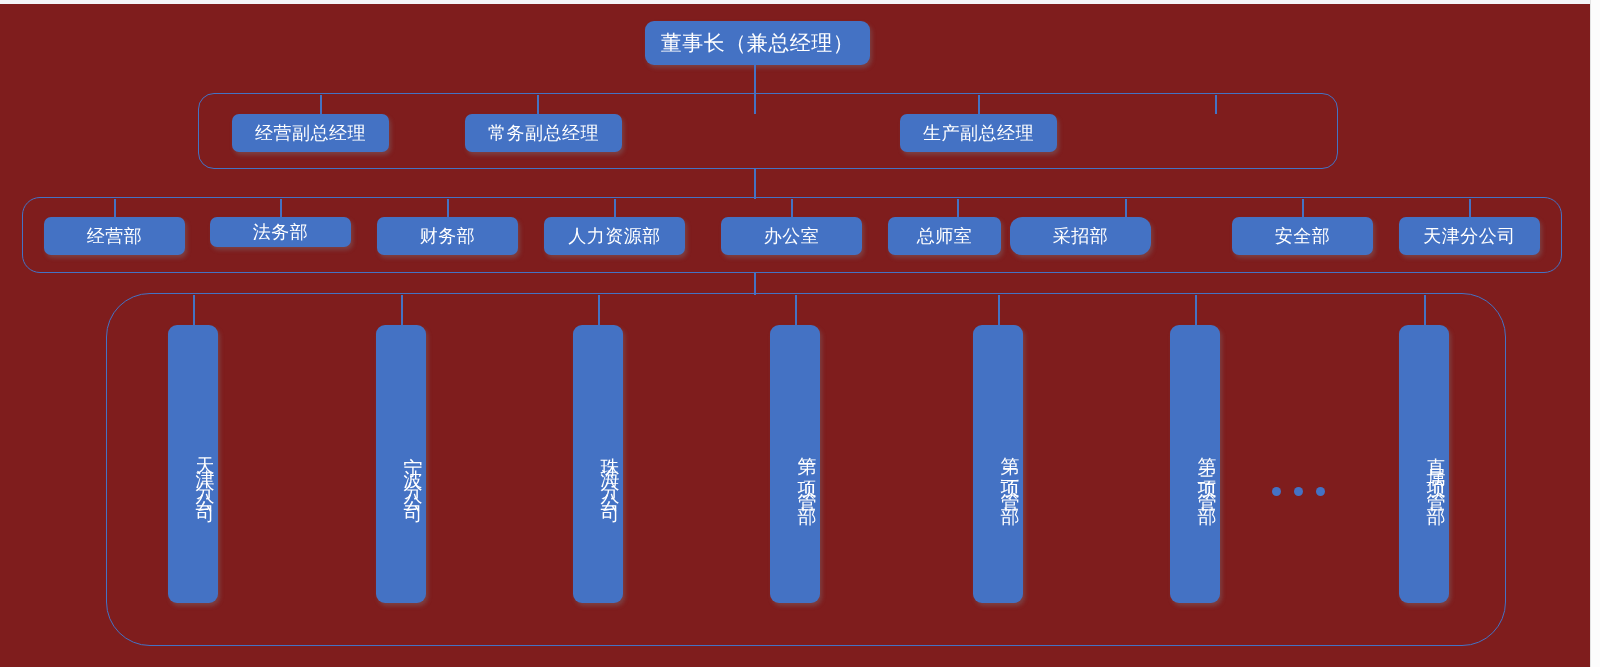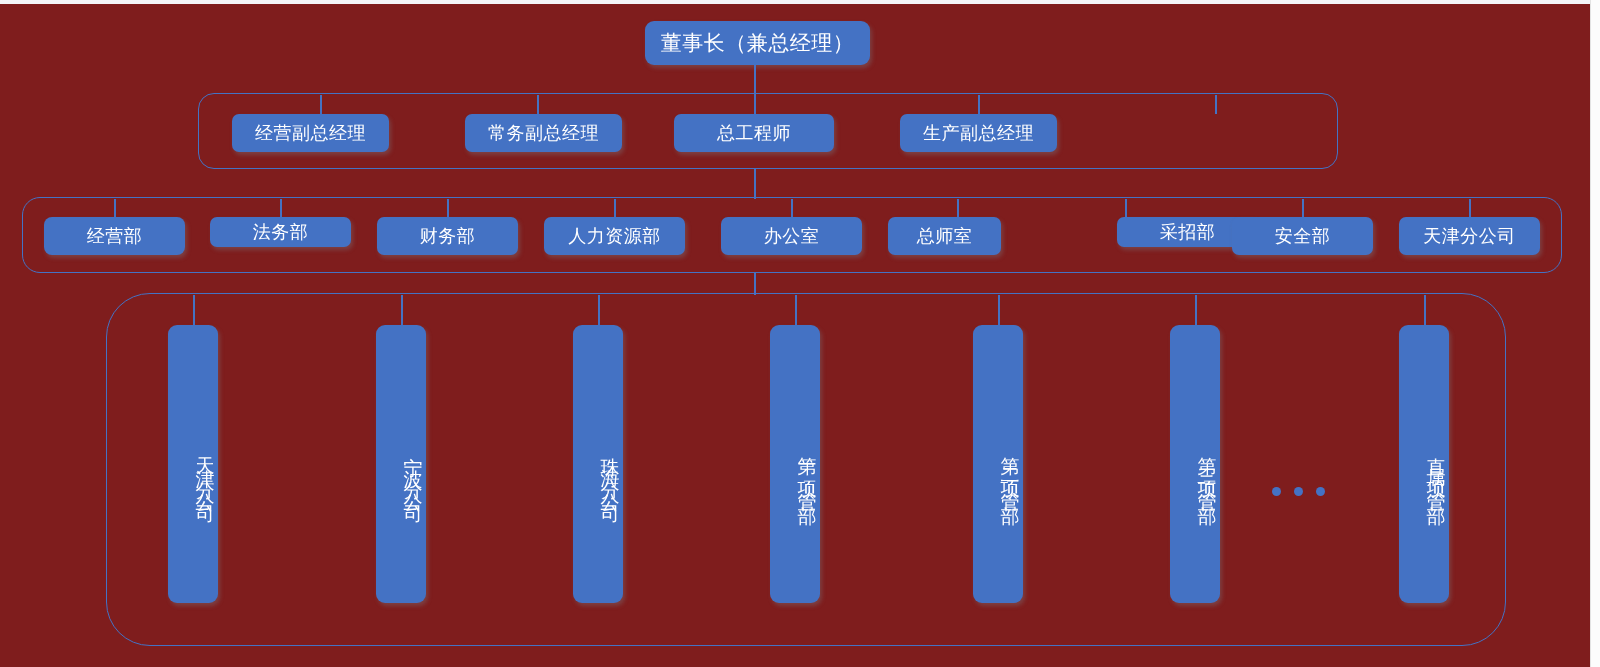--- a/index.html
+++ b/index.html
@@ -125,60 +125,57 @@
   <div class="vline" style="left:754px; top:95px; height:19px;"></div>
   <div class="vline" style="left:978px; top:95px; height:19px;"></div>
   <div class="vline" style="left:1215px; top:95px; height:19px;"></div>
 
   <div class="node exec" style="left:232px; top:114px; width:157px; height:38px;">
     <span class="label">经营副总经理</span>
   </div>
   <div class="node exec" style="left:448px; top:114px; width:157px; height:38px;margin-left:17px;">
     <span class="label">常务副总经理</span>
   </div>
-  <div class="node exec" style="left:674px; top:114px; width:160px; height:38px;">
-    <span class="label">总工程师</span>
-  </div>
   <div class="node exec" style="left:900px; top:114px; width:157px; height:38px;">
     <span class="label">生产副总经理</span>
   </div>
 
   <div class="vline" style="left:754px; top:169px; height:30px;"></div>
 
   <div class="group-box group-row3" style="left:22px; top:197px; width:1540px; height:76px;"></div>
 
   <div class="vline" style="left:114px; top:199px; height:18px;"></div>
   <div class="vline" style="left:280px; top:199px; height:18px;"></div>
   <div class="vline" style="left:447px; top:199px; height:18px;"></div>
   <div class="vline" style="left:614px; top:199px; height:18px;"></div>
   <div class="vline" style="left:791px; top:199px; height:18px;"></div>
   <div class="vline" style="left:957px; top:199px; height:18px;"></div>
   <div class="vline" style="left:1125px; top:199px; height:18px;"></div>
   <div class="vline" style="left:1302px; top:199px; height:18px;"></div>
   <div class="vline" style="left:1469px; top:199px; height:18px;"></div>
 
-  <div class="node dept" style="left:44px; top:217px; width:141px; height:38px;border-radius:8px;">
+  <div class="node dept" style="left:44px; top:217px; width:141px; height:38px;">
     <span class="label">经营部</span>
   </div>
   <div class="node dept" style="left:210px; top:217px; width:141px; height:30px;font-family:Liberation Mono, monospace;">
     <span class="label">法务部</span>
   </div>
   <div class="node dept" style="left:377px; top:217px; width:141px; height:38px;">
     <span class="label">财务部</span>
   </div>
   <div class="node dept" style="left:544px; top:217px; width:141px; height:38px;">
     <span class="label">人力资源部</span>
   </div>
   <div class="node dept" style="left:721px; top:217px; width:141px; height:38px;">
     <span class="label">办公室</span>
   </div>
   <div class="node dept" style="left:888px; top:217px; width:113px; height:38px;">
     <span class="label">总师室</span>
   </div>
-  <div class="node dept" style="left:1117px; top:217px; width:141px; height:30px;">
+  <div class="node dept" style="left:1010px; top:217px; width:141px; height:38px;border-radius:12px;">
     <span class="label">采招部</span>
   </div>
   <div class="node dept" style="left:1232px; top:217px; width:141px; height:38px;">
     <span class="label">安全部</span>
   </div>
   <div class="node dept" style="left:1399px; top:217px; width:141px; height:38px;">
     <span class="label">天津分公司</span>
   </div>
 
   <div class="vline" style="left:754px; top:273px; height:22px;"></div>

